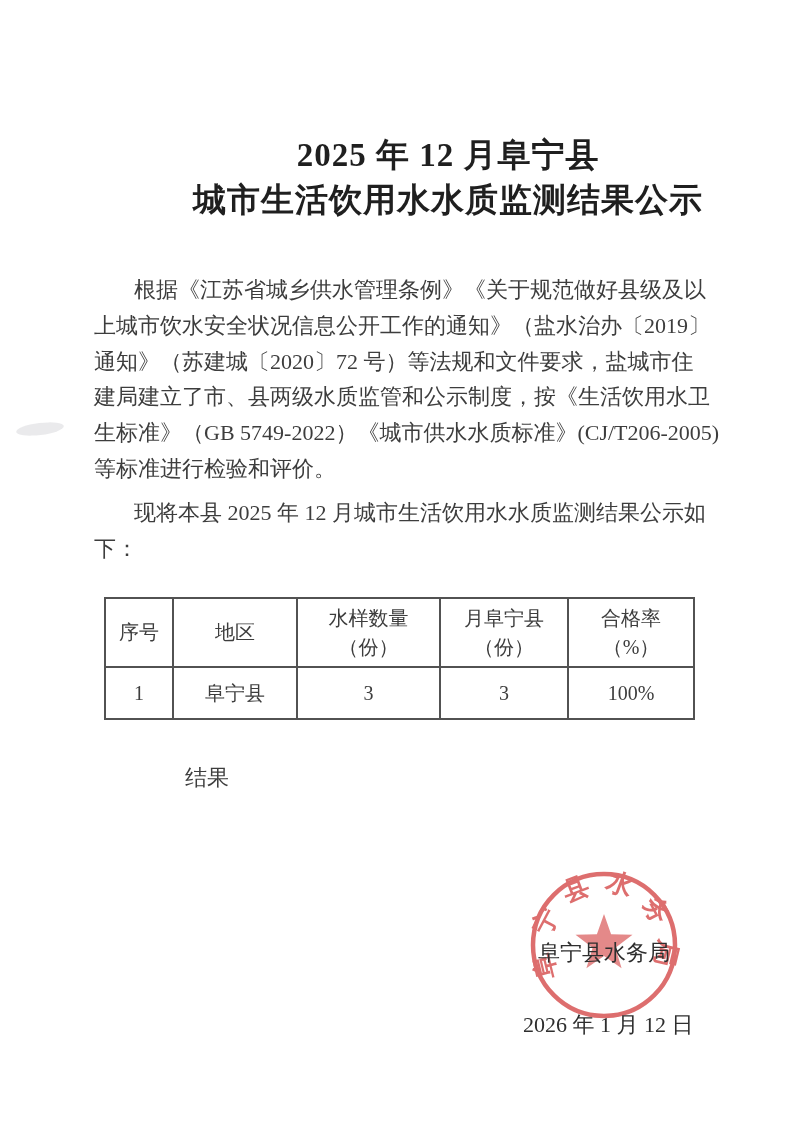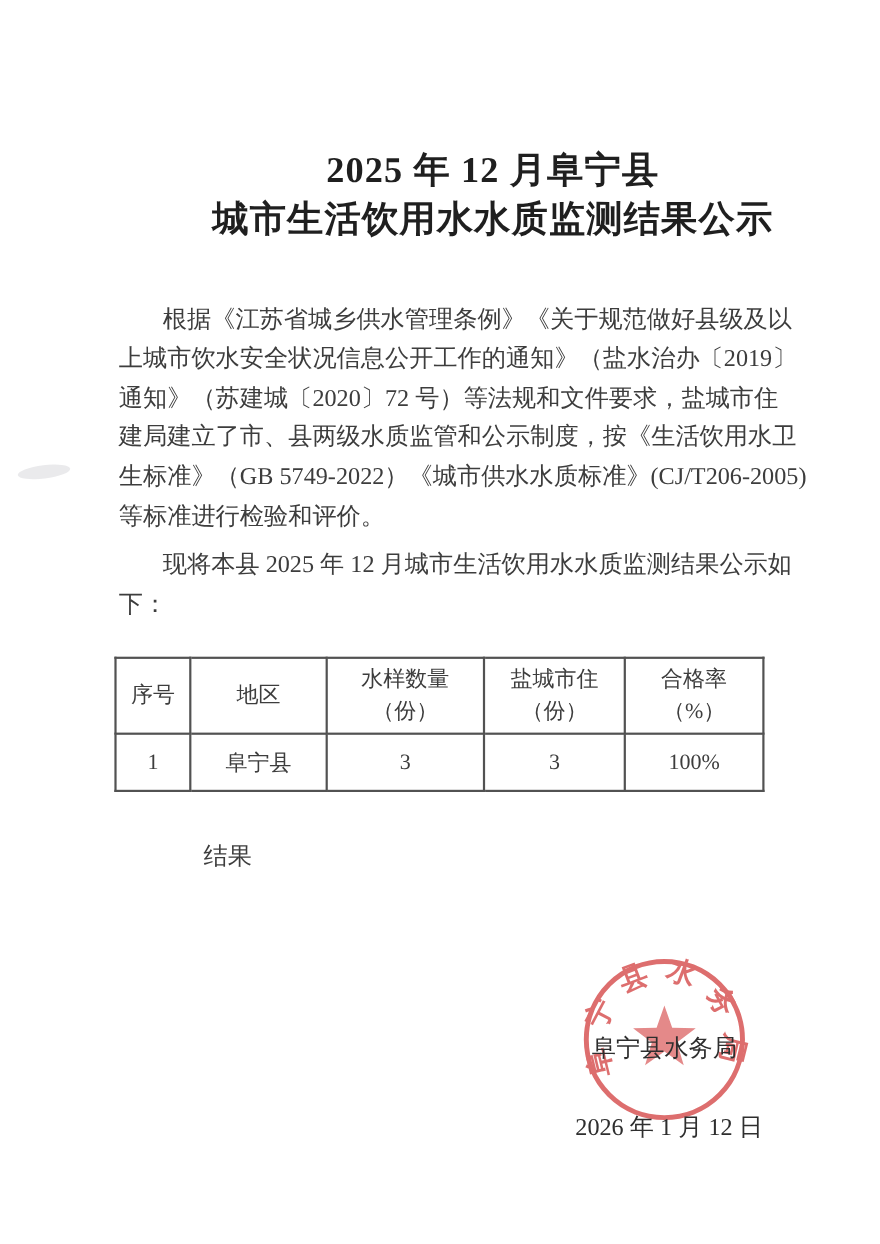--- a/index.html
+++ b/index.html
@@ -18,21 +18,21 @@
     position:absolute; top:133px; left:0; width:100%;
     text-align:center;
     font-weight:bold; color:#1f1f1f;
     font-size:33px; line-height:45px;
     letter-spacing:1px;
     margin-left:48px;
   }
   
   .body-block {
     position:absolute; top:272px; left:94px; width:618px;
-    font-size:22px; color:#3d3d3d;margin-left:14px;
+    font-size:22px; color:#3d3d3d;
   }
   .body-block .line {
     height:35.8px; line-height:35.8px;
     white-space:nowrap; overflow:visible;
   }
   .indent { padding-left:40px; }
   .para-2 { margin-top:8px; }
   
   .doc-table {
     position:absolute; top:597px; left:104px;
@@ -116,21 +116,21 @@
         </td>
         <td>
           <div class="h-line">地区</div>
 
         </td>
         <td>
           <div class="h-line">水样数量</div>
           <div class="h-line">（份）</div>
         </td>
         <td>
-          <div class="h-line">盐城市住</div>
+          <div class="h-line">月阜宁县</div>
           <div class="h-line">（份）</div>
         </td>
         <td>
           <div class="h-line">合格率</div>
           <div class="h-line">（%）</div>
         </td>
       </tr>
       <tr class="data-row">
         <td>1</td>
         <td>阜宁县</td>

